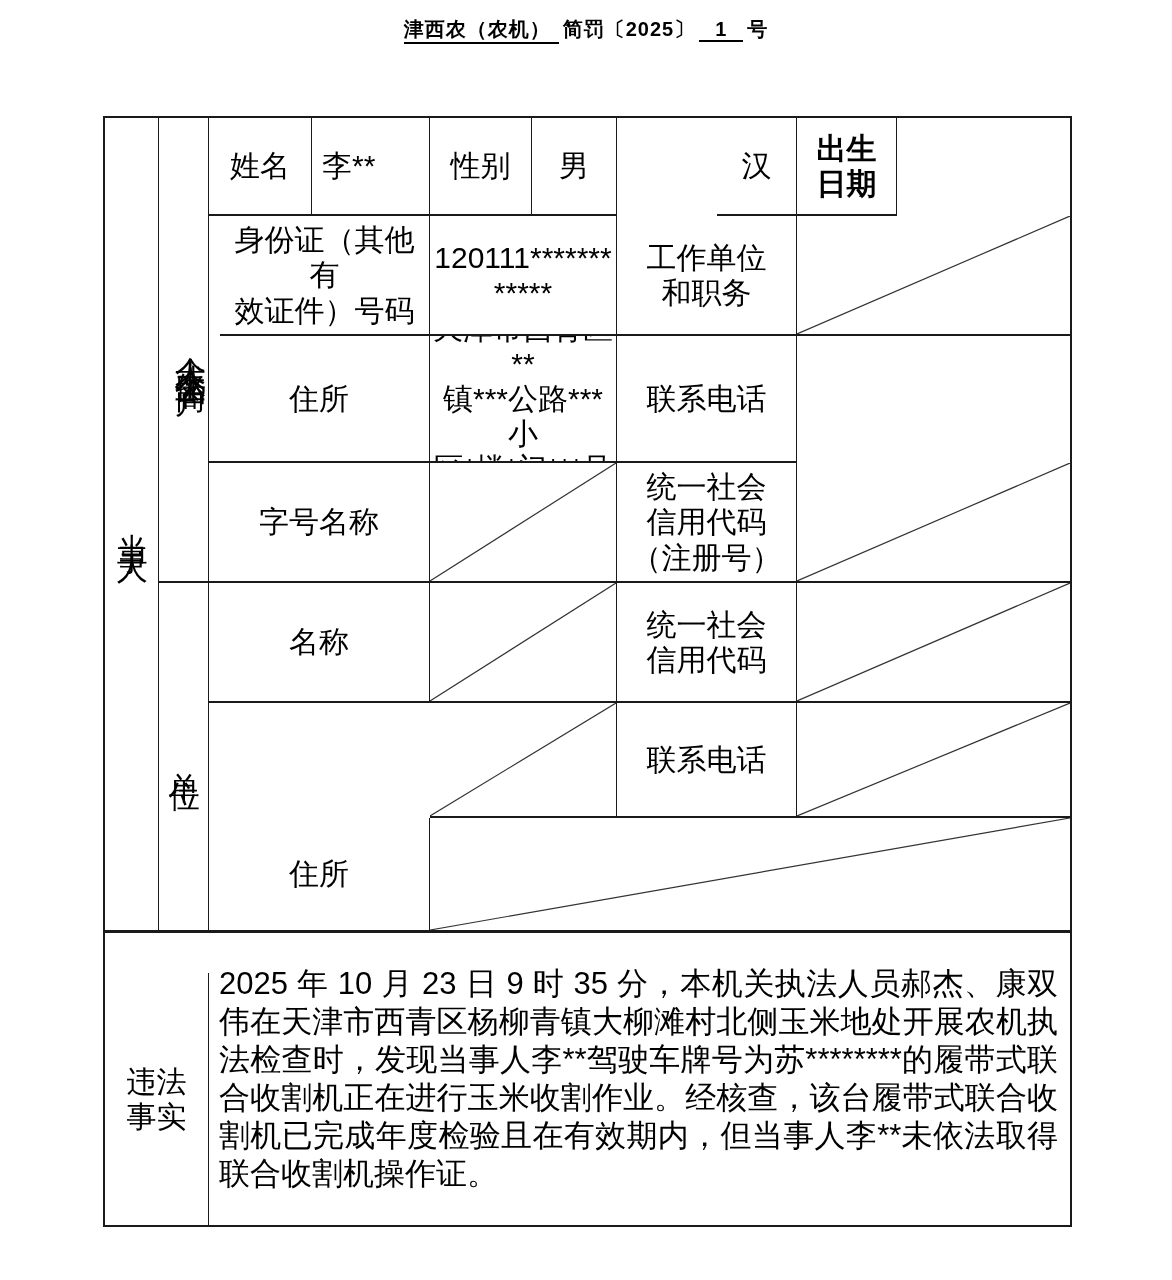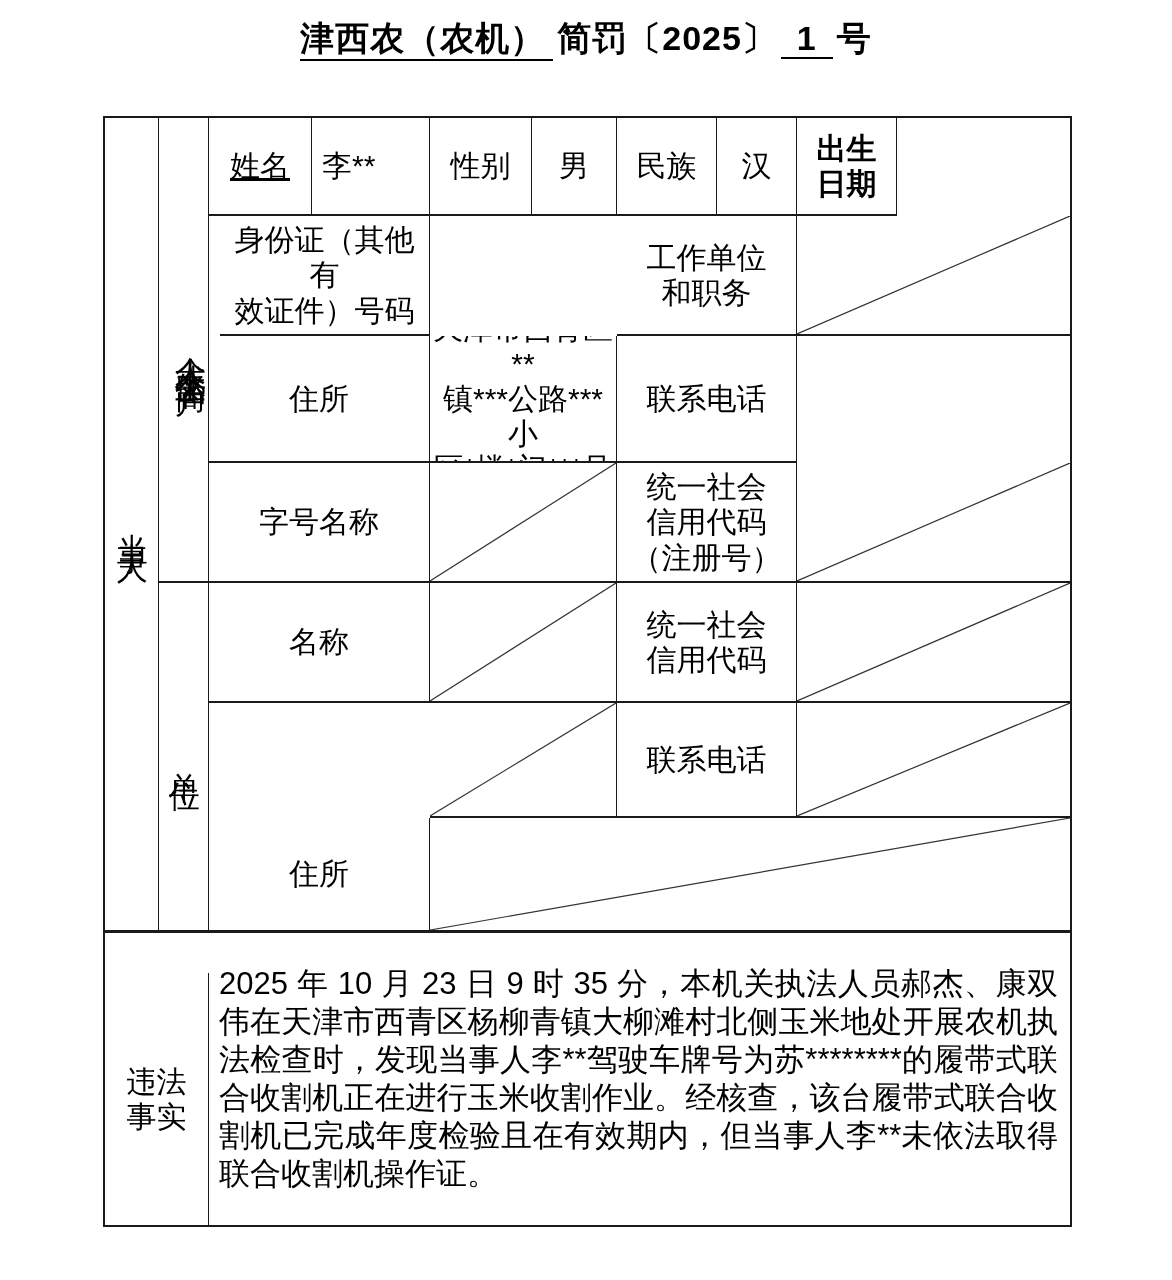--- a/index.html
+++ b/index.html
@@ -5,21 +5,21 @@
   html,body{margin:0;padding:0;}
   body{
     width:1172px;height:1280px;background:#ffffff;overflow:hidden;
     font-family:"Liberation Sans","DejaVu Sans",sans-serif;
     color:#000;
     -webkit-font-smoothing:antialiased;
   }
   .page{position:relative;width:1172px;height:1280px;background:#fff;}
   
   .title{
-    margin-top:16px;text-align:center;font-size:34px;font-weight:bold;
+    margin-top:16px;text-align:center;font-size:20px;font-weight:bold;
     letter-spacing:1px;white-space:nowrap;
   }
   .title .u{border-bottom:2px solid #000;padding-bottom:2px;}
   .title .u-org{padding-right:8px;}
   .title .u-num{padding:0 16px;}
   .title .seg{margin:0 2px;}
   
   .form{
     position:absolute;left:103px;top:100px;
     display:grid;
@@ -66,31 +66,32 @@
   <div class="title">
     <span class="u u-org seg">津西农（农机）</span><span class="seg">简罚〔2025〕</span><span class="u u-num seg">1</span><span class="seg">号</span>
   </div>
 
   <div class="form">
 
     <div class="cell vtext thickb" style="grid-area:1/1/8/2;">当事人</div>
     <div class="cell vtext indiv-cell" style="grid-area:1/2/5/3;letter-spacing:4px;">个人或个体工商户</div>
     <div class="cell vtext thickb" style="grid-area:5/2/8/3;">单位</div>
 
-    <div class="cell" style="grid-area:1/3/2/4;text-decoration:underline;">姓名</div>
+    <div class="cell" style="grid-area:1/3/2/4;">姓名</div>
     <div class="cell name-val" style="grid-area:1/4/2/5;">李**</div>
     <div class="cell" style="grid-area:1/5/2/6;">性别</div>
     <div class="cell" style="grid-area:1/6/2/7;">男</div>
-    <div class="cell" style="grid-area:1/7/2/8;">民族</div>
     <div class="cell" style="grid-area:1/8/2/9;">汉</div>
     <div class="cell pre" style="grid-area:1/9/2/10;font-weight:bold;">出生
 日期</div>
 
     <div class="cell pre" style="grid-area:2/3/3/5;margin-left:11px;">身份证（其他有
 效证件）号码</div>
+    <div class="cell pre" style="grid-area:2/5/3/7;">120111*******
+*****</div>
     <div class="cell pre" style="grid-area:2/7/3/9;">工作单位
 和职务</div>
     <div class="cell diag-cell last-col" style="grid-area:2/9/3/11;">
       <svg viewBox="0 0 100 100" preserveAspectRatio="none">
           <line x1="0" y1="100" x2="100" y2="0" stroke="#333" stroke-width="1.2" vector-effect="non-scaling-stroke"></line>
         </svg>
     </div>
 
     <div class="cell" style="grid-area:3/3/4/5;">住所</div>
     <div class="cell pre" style="grid-area:3/5/4/7;">天津市西青区**

